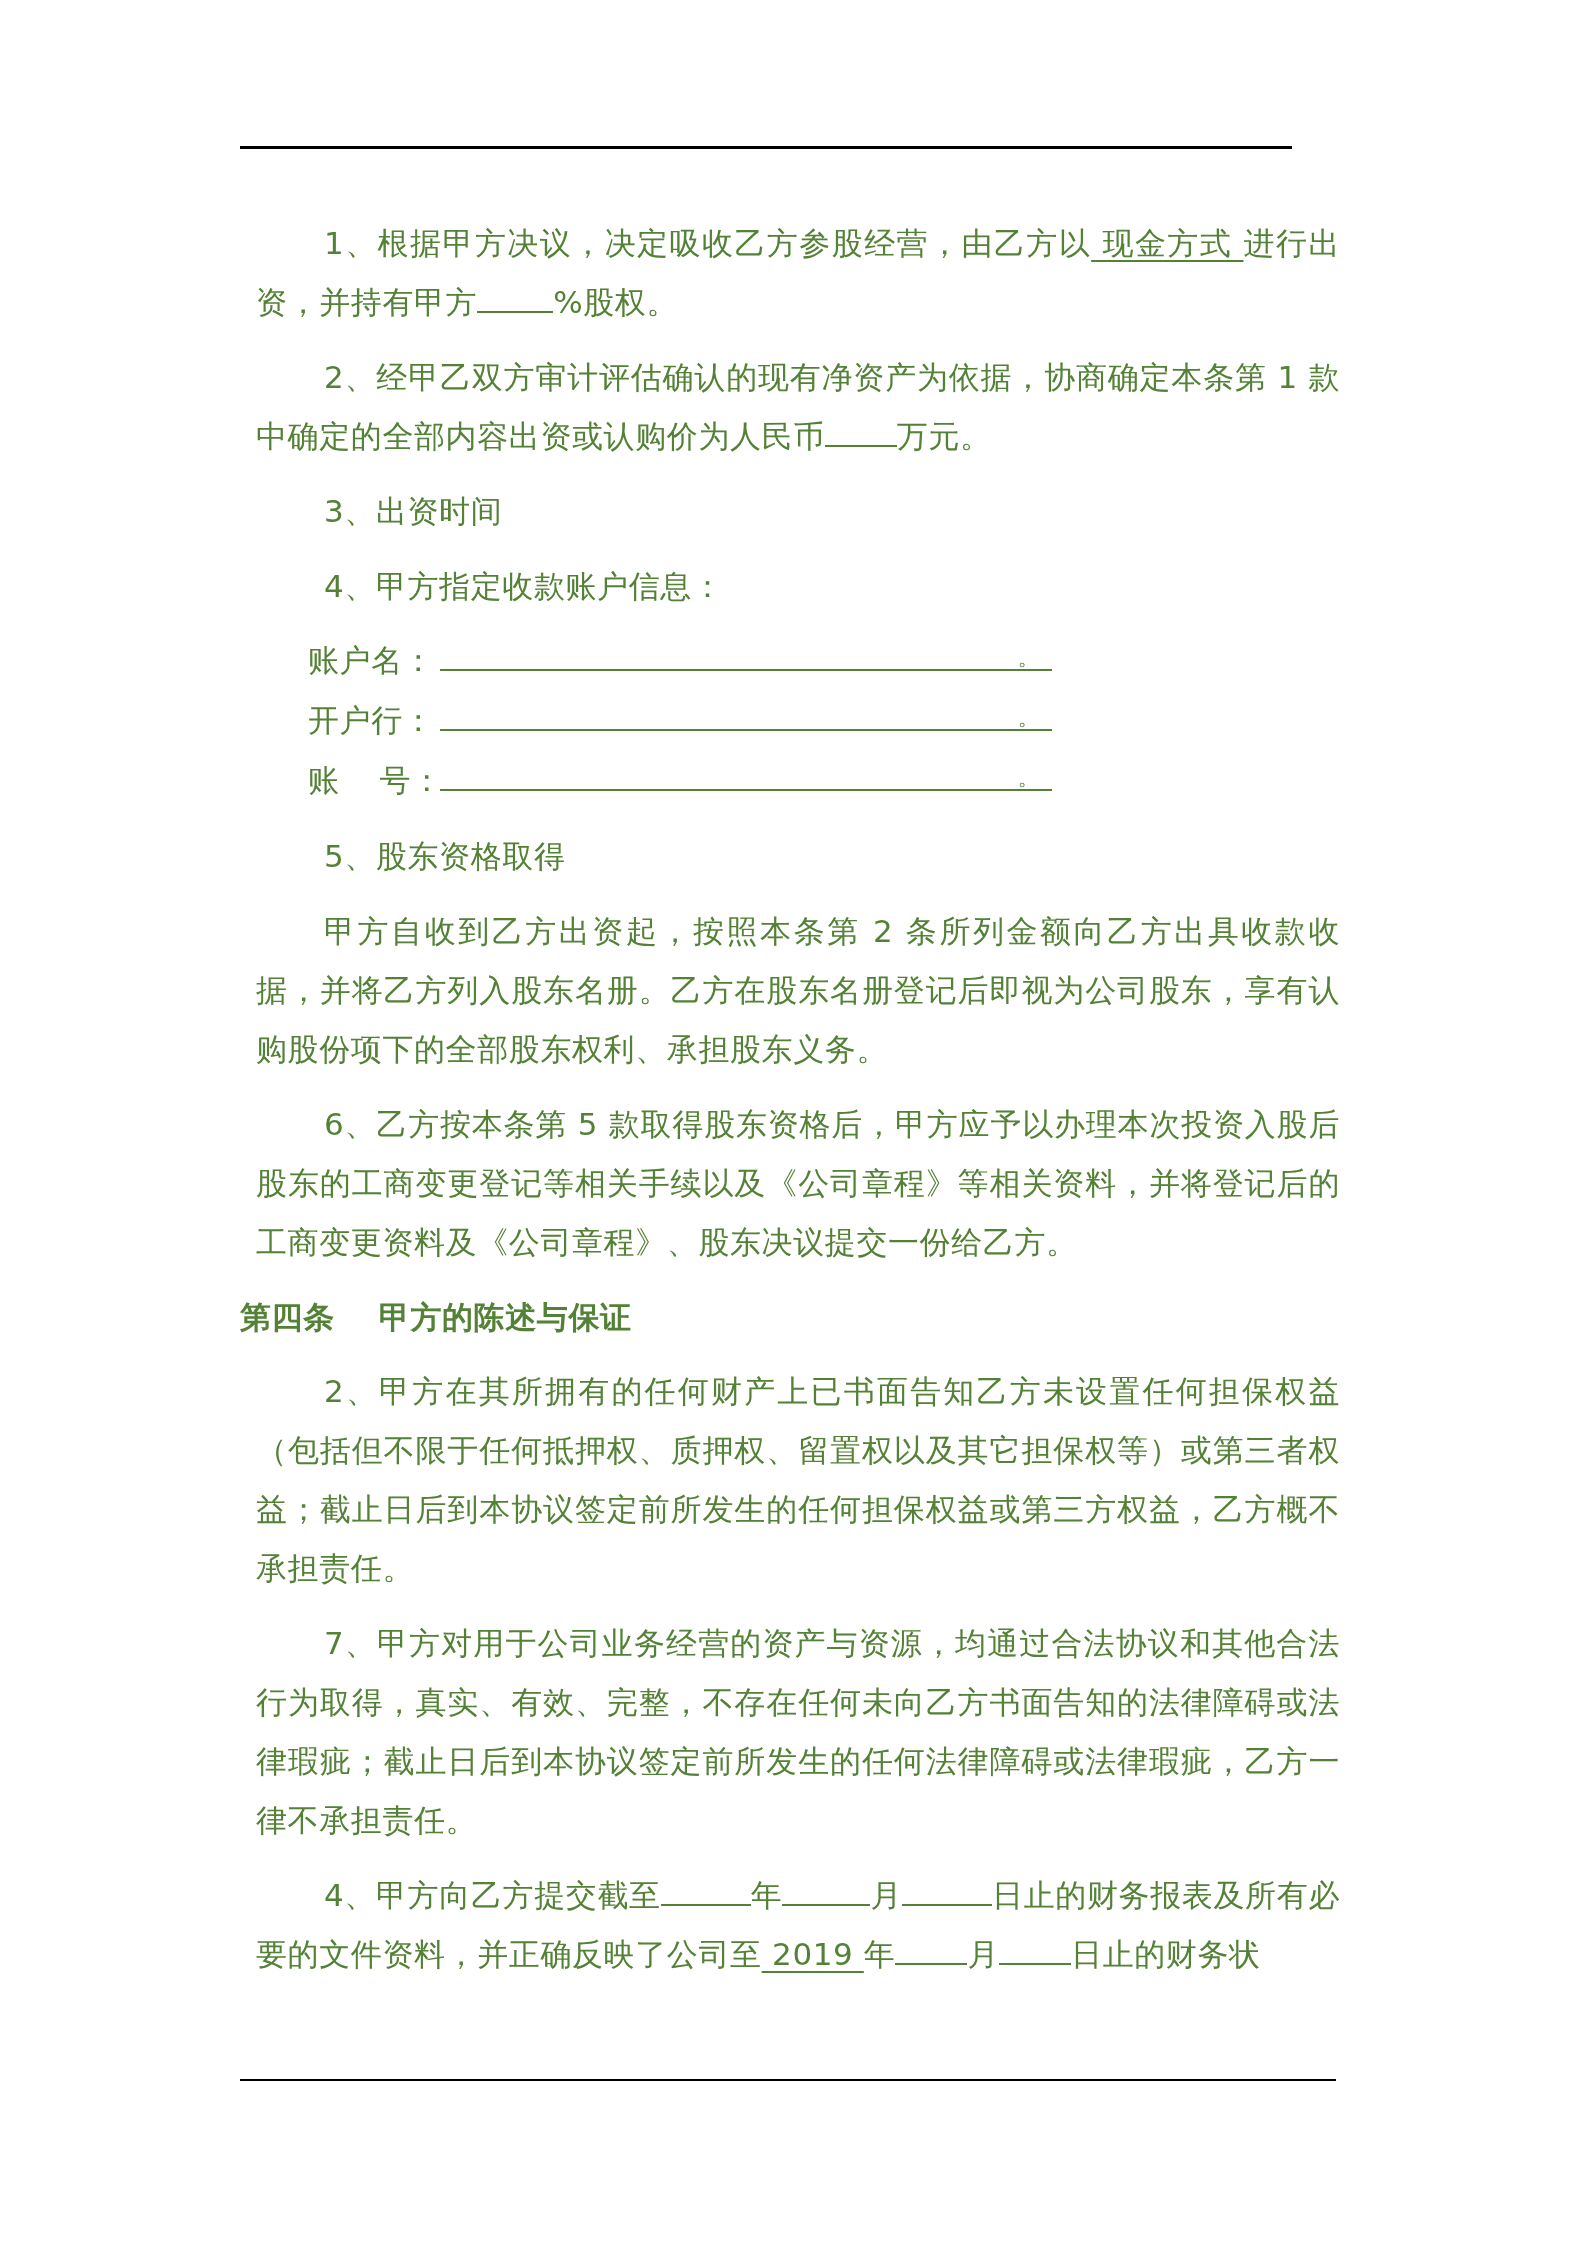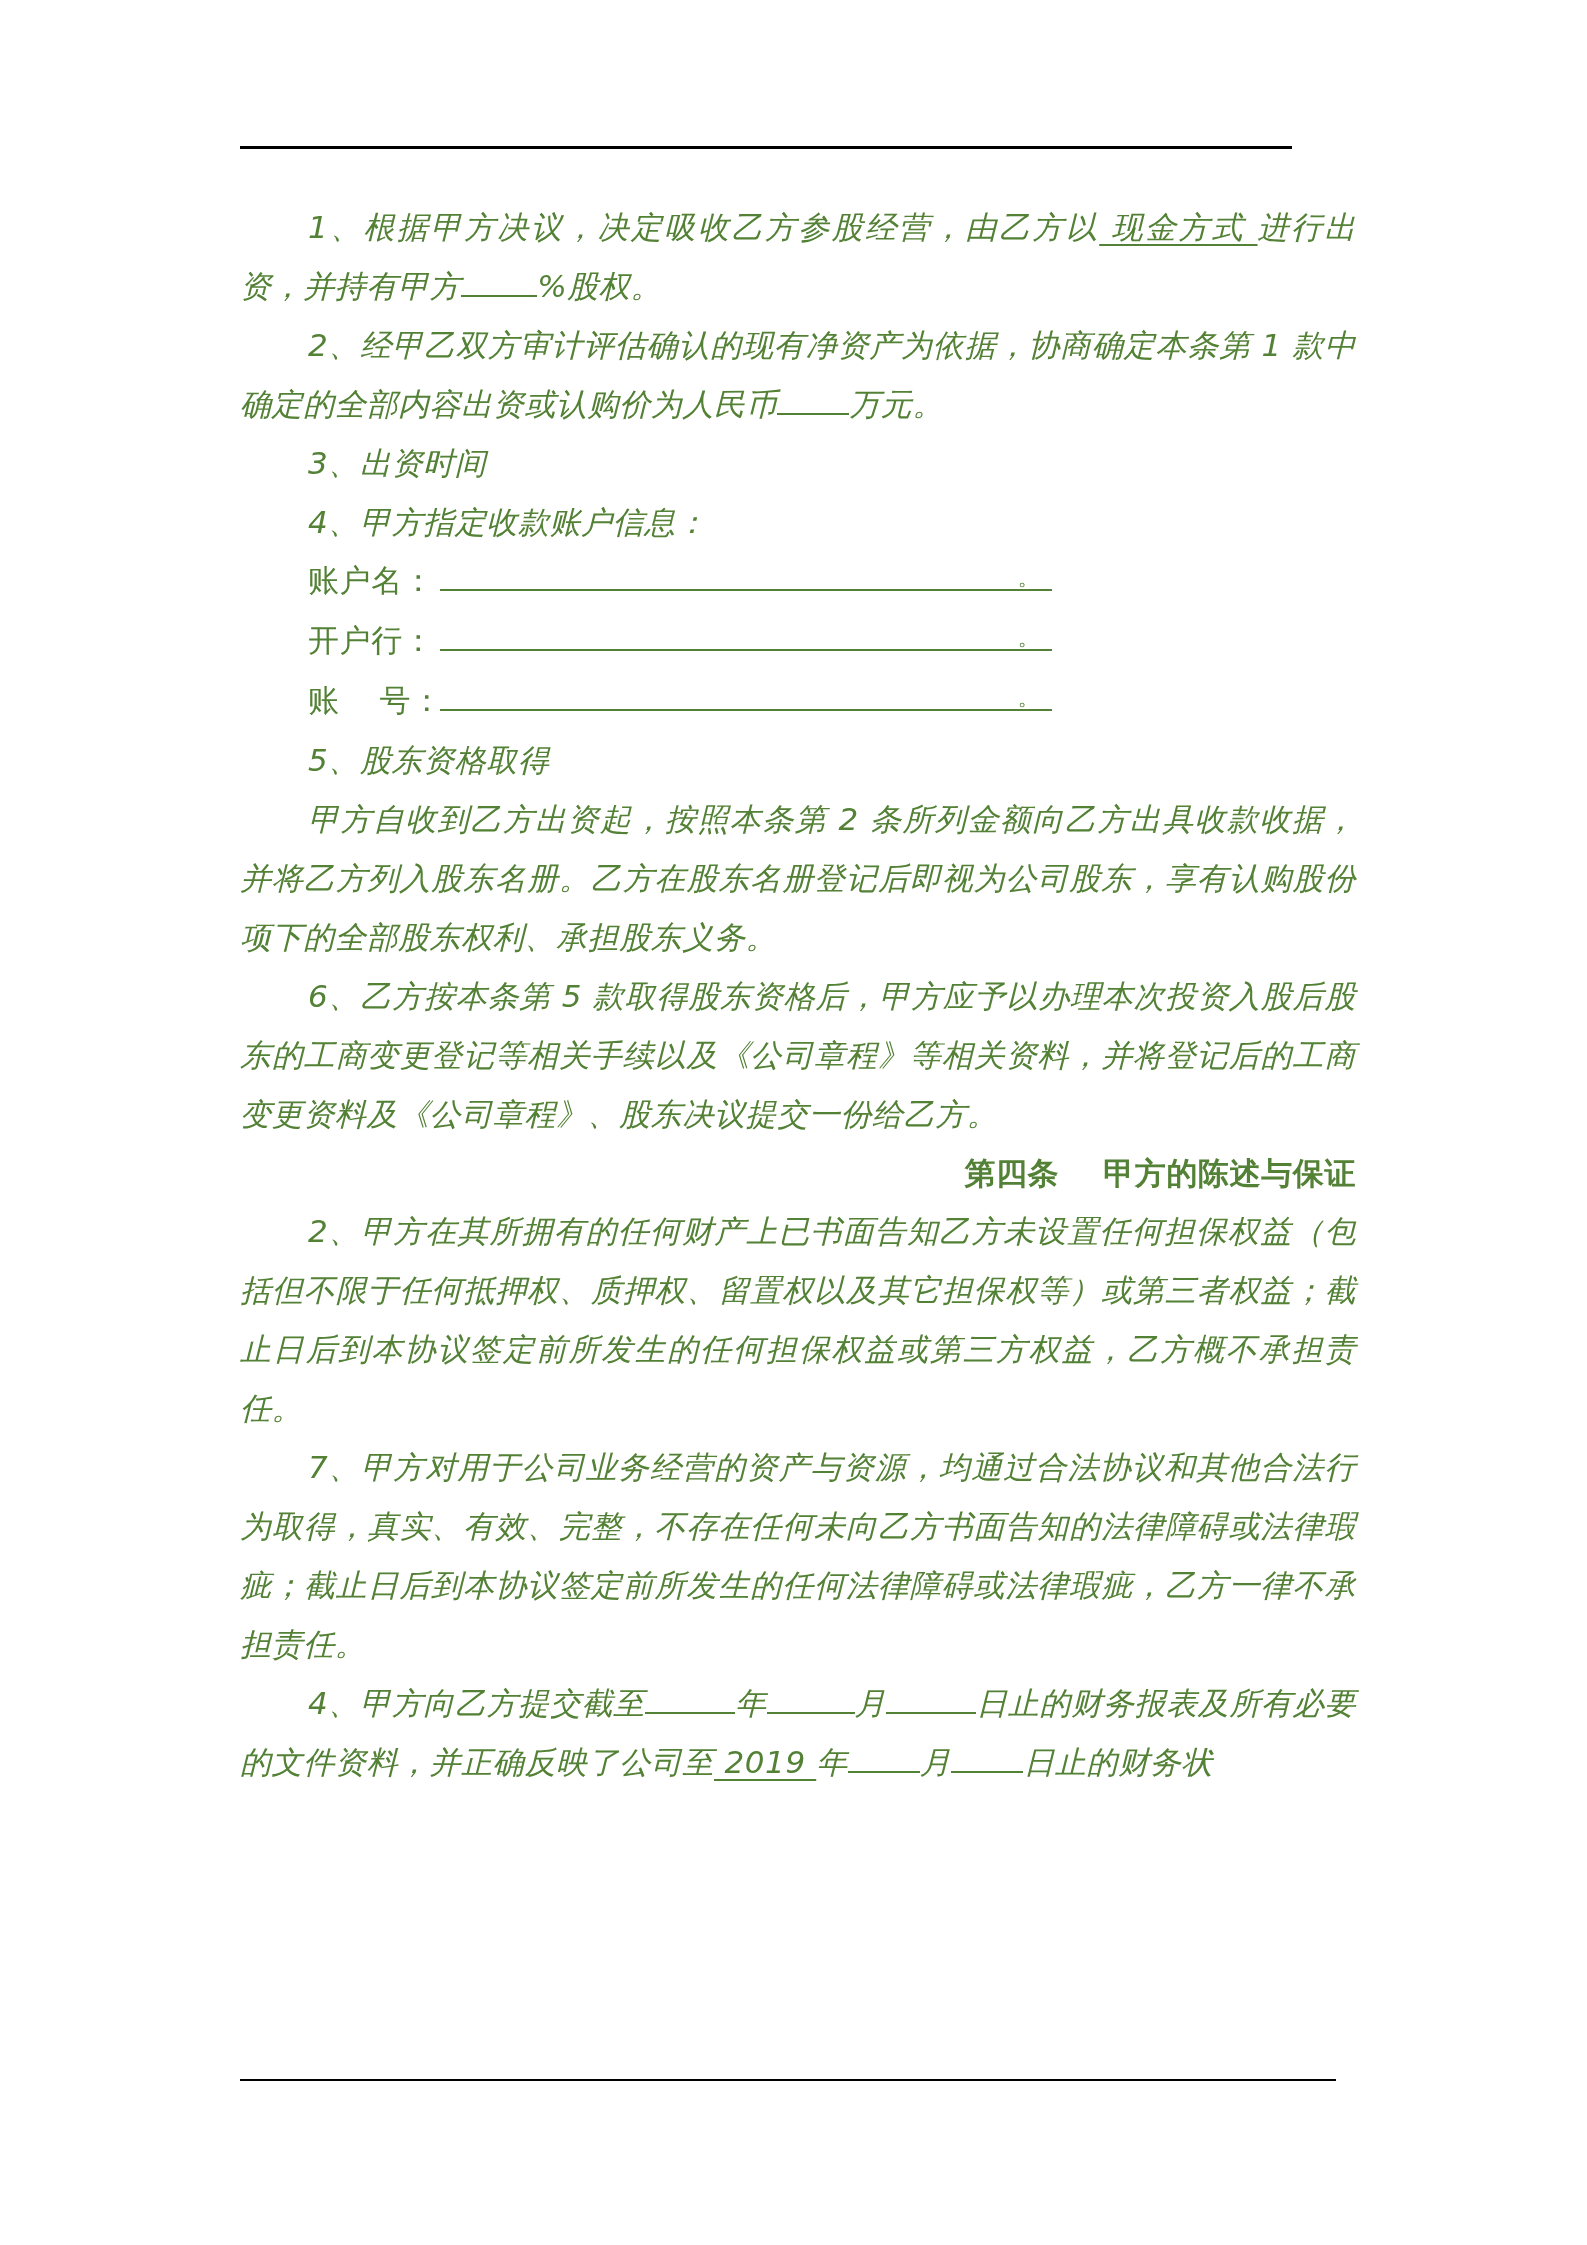--- a/index.html
+++ b/index.html
@@ -6,25 +6,25 @@
   body { width: 1587px; height: 2245px; position: relative; overflow: hidden; }
   .page { position: absolute; left: 0; top: 0; width: 1587px; height: 2245px; background: #ffffff; }
   .rule-top { position: absolute; left: 240px; top: 146px; width: 1052px; height: 3px; background: #000000; }
   .rule-bottom { position: absolute; left: 240px; top: 2079px; width: 1096px; height: 2px; background: #000000; }
   .body-text {
     position: absolute; left: 240px; top: 198px; width: 1116px;
     font-family: "DejaVu Sans", sans-serif;
     font-size: 31px; line-height: 58.9px; color: #538135;
     letter-spacing: 0.6px;
   }
-  .p { margin: 0; text-align: justify; text-align-last: left; white-space: normal; font-style: italic; }
+  .p { margin: 16px; text-align: justify; text-align-last: left; white-space: normal; }
   .ind { text-indent: 68px; }
   .u { text-decoration: underline; text-decoration-thickness: 2px; text-underline-offset: 6px; white-space: pre; }
   .blank { display: inline-block; border-bottom: 2px solid #538135; height: 32px; vertical-align: baseline; }
-  .heading { text-align: right; font-weight: bold; margin: 0; }
+  .heading { text-align: left; font-weight: bold; margin: 0; }
   .heading .gap { display: inline-block; width: 44px; }
   .acct { margin: 0; padding-left: 68px; white-space: nowrap; }
   .acct .line { display: inline-block; width: 612px; border-bottom: 2px solid #538135; height: 36px; vertical-align: baseline; position: relative; }
   .acct .dot { position: absolute; right: 12px; bottom: 0px; font-size: 22px; line-height: 22px; }
   .acct .lbl { display: inline-block; width: 132px; font-family: Liberation Serif, serif; }
 </style>
 </head>
 <body>
 
 <div class="page">

